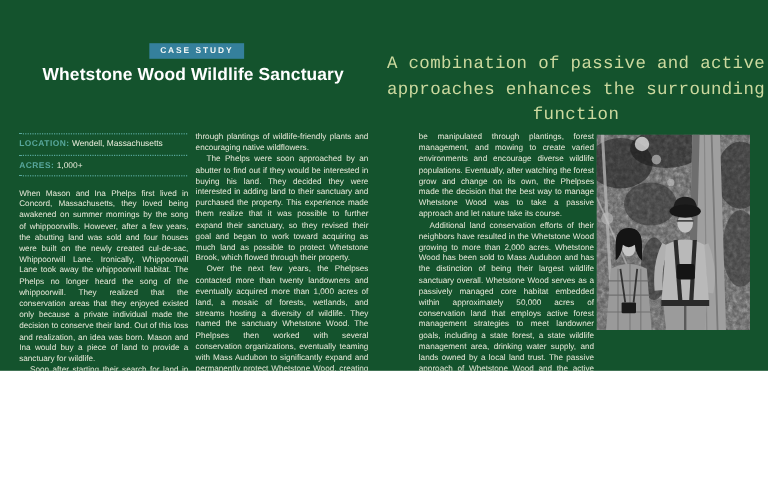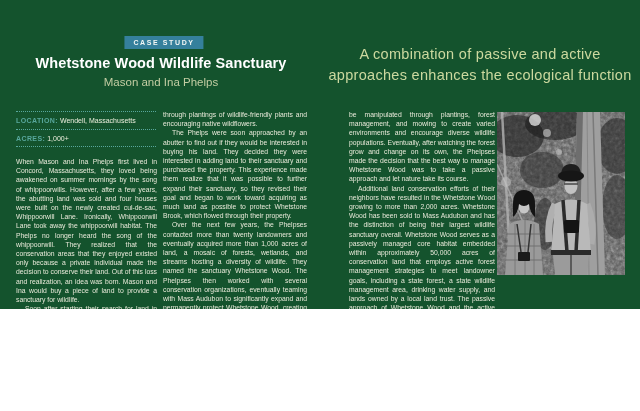--- a/index.html
+++ b/index.html
@@ -38,21 +38,21 @@
     text-align:justify;
   }
   .bodycol p { margin:0; }
   .bodycol p.indent { text-indent:9px; }
   .col1 { top:157px; left:16px;  width:141px; }
   .col2 { top:110px; left:163px; width:144px; }
   .rcol { top:110px; left:349px; width:146px; }
   
   .quote {
     position:absolute; top:44px; left:322px; width:316px; text-align:center;
-    font-family:Liberation Sans, sans-serif; color:#ccd99f;
+    font-family:Liberation Mono, monospace; color:#ccd99f;
     font-size:14.5px; line-height:21px; letter-spacing:0.3px;
   }
   
   .photo {
     position:absolute; top:112px; left:497px; width:128px; height:163px;
     filter:grayscale(1); overflow:hidden;
   }
   .photo svg { display:block; }
   
   .footer {
@@ -65,21 +65,20 @@
   .runhead-left { letter-spacing:0.9px; }
   .fdiv { width:1px; height:7px; background:rgba(235,238,220,0.35); }
 </style>
 </head>
 <body>
 
 <div class="spread">
 
   <div class="badge">CASE STUDY</div>
   <div class="title">Whetstone Wood Wildlife Sanctuary</div>
-  <div class="byline">Mason and Ina Phelps</div>
 
   <div class="info">
     <div class="info-row">
       <span class="info-label">LOCATION:</span>
       <span>Wendell, Massachusetts</span>
     </div>
     <div class="info-row">
       <span class="info-label">ACRES:</span>
       <span>1,000+</span>
     </div>
@@ -92,21 +91,21 @@
 
   <div class="bodycol col2">
     <p>through plantings of wildlife-friendly plants and encouraging native wildflowers.</p>
     <p class="indent">The Phelps were soon approached by an abutter to find out if they would be interested in buying his land. They decided they were interested in adding land to their sanctuary and purchased the property. This experience made them realize that it was possible to further expand their sanctuary, so they revised their goal and began to work toward acquiring as much land as possible to protect Whetstone Brook, which flowed through their property.</p>
     <p class="indent">Over the next few years, the Phelpses contacted more than twenty landowners and eventually acquired more than 1,000 acres of land, a mosaic of forests, wetlands, and streams hosting a diversity of wildlife. They named the sanctuary Whetstone Wood. The Phelpses then worked with several conservation organizations, eventually teaming with Mass Audubon to significantly expand and permanently protect Whetstone Wood, creating the sanctuary they had long envisioned.</p>
     <p class="indent">The Phelpses’ philosophy of land management changed over their decades of ownership. Their original vision of the land in the 1960s was to create a pastoral landscape. By the 1970s, they had come to view their land as a wildlife management area in which the habitat could</p>
   </div>
 
   <div class="quote">
     <div>A combination of passive and active</div>
-    <div>approaches enhances the ecological function</div>
+    <div>approaches enhances the surrounding function</div>
   </div>
 
   <div class="bodycol rcol">
     <p>be manipulated through plantings, forest management, and mowing to create varied environments and encourage diverse wildlife populations. Eventually, after watching the forest grow and change on its own, the Phelpses made the decision that the best way to manage Whetstone Wood was to take a passive approach and let nature take its course.</p>
     <p class="indent">Additional land conservation efforts of their neighbors have resulted in the Whetstone Wood growing to more than 2,000 acres. Whetstone Wood has been sold to Mass Audubon and has the distinction of being their largest wildlife sanctuary overall. Whetstone Wood serves as a passively managed core habitat embedded within approximately 50,000 acres of conservation land that employs active forest management strategies to meet landowner goals, including a state forest, a state wildlife management area, drinking water supply, and lands owned by a local land trust. The passive approach of Whetstone Wood and the active approach of the surrounding conservation lands complement one another, enhancing the ecological function and biodiversity of both areas.</p>
     <p class="indent">The Phelpses leave a tremendous legacy to wildlife and to their community. They saw a need and worked diligently over decades to be the agents of the change they sought. And to think it all started with the call of the whippoorwill.</p>
   </div>
 
   <div class="photo">
     <svg viewBox="0 0 128 163" width="128" height="163" xmlns="http://www.w3.org/2000/svg" role="img">

